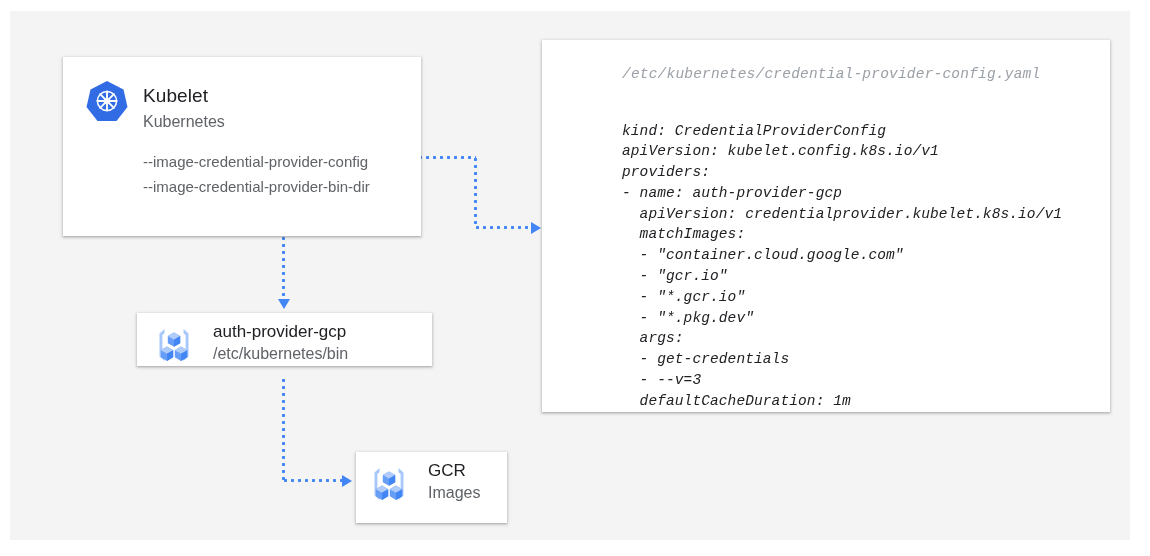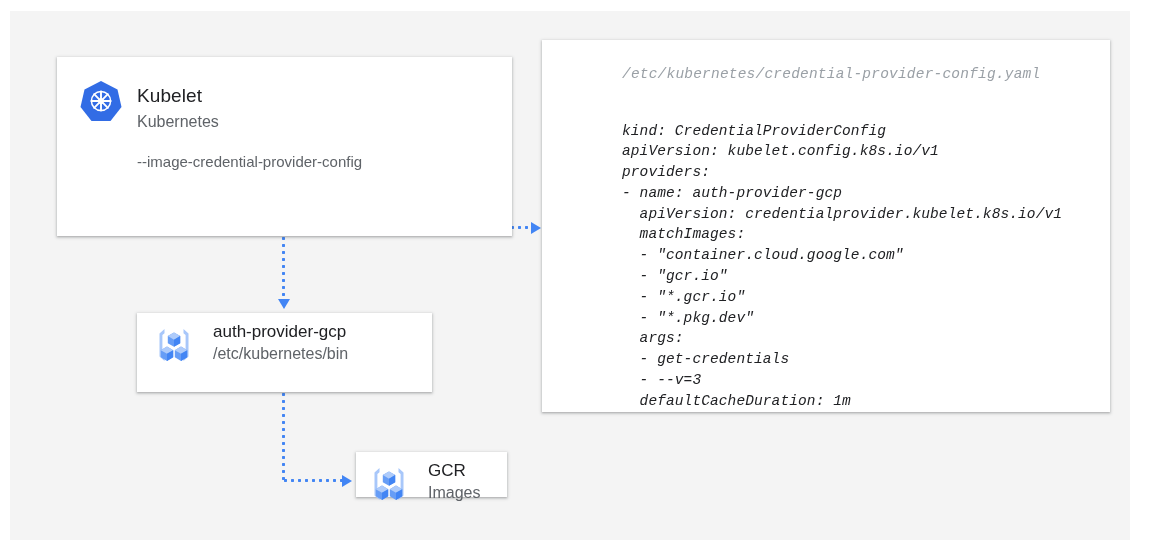--- a/index.html
+++ b/index.html
@@ -10,40 +10,40 @@
   }
   #canvas{
     position:absolute;left:10px;top:11px;width:1120px;height:529px;
     background:#f4f4f4;
   }
   .card{
     position:absolute;background:#ffffff;border-radius:0;
     box-shadow:0 1px 2px rgba(60,64,67,.30), 0 1px 3px 1px rgba(60,64,67,.15);
   }
   
-  #kubelet-card{left:47px;top:46px;width:424px;height:179px;padding-left:31px;}
+  #kubelet-card{left:53px;top:46px;width:358px;height:179px;}
   #kubelet-icon{position:absolute;left:22px;top:22px;width:44px;height:44px;}
   #kubelet-title{
     position:absolute;left:80px;top:28px;font-size:19px;color:#202124;
     letter-spacing:.1px;
   }
   #kubelet-sub{
     position:absolute;left:80px;top:56px;font-size:16px;color:#5f6368;
   }
   #kubelet-flags{position:absolute;left:80px;top:92px;}
   .flag{font-size:15px;color:#5f6368;line-height:25px;white-space:nowrap;}
 
   
-  #auth-card{left:127px;top:302px;width:295px;height:79px;}
+  #auth-card{left:127px;top:302px;width:295px;height:53px;}
   #auth-icon{position:absolute;left:14px;top:9px;width:46px;height:46px;}
   #auth-title{position:absolute;left:76px;top:9px;font-size:17px;color:#202124;}
   #auth-sub{position:absolute;left:76px;top:32px;font-size:16px;color:#5f6368;}
 
   
-  #gcr-card{left:346px;top:441px;width:151px;height:45px;}
+  #gcr-card{left:346px;top:441px;width:151px;height:71px;}
   #gcr-icon{position:absolute;left:10px;top:9px;width:46px;height:46px;}
   #gcr-title{position:absolute;left:72px;top:9px;font-size:17px;color:#202124;}
   #gcr-sub{position:absolute;left:72px;top:32px;font-size:16px;color:#5f6368;}
 
   
   #yaml-card{left:532px;top:29px;width:568px;height:372px;}
   #yaml-path{
     position:absolute;left:80px;top:26px;
     font-family:"Liberation Mono", monospace;font-style:italic;
     font-size:14.5px;color:#9aa0a6;letter-spacing:.2px;white-space:nowrap;
@@ -109,20 +109,21 @@
           <line x1="24.2" y1="24.2" x2="28.8" y2="28.8"></line>
           <line x1="28.8" y1="15.2" x2="24.2" y2="19.8"></line>
           <line x1="19.8" y1="24.2" x2="15.2" y2="28.8"></line>
         </g>
       </svg>
     </span>
     <div id="kubelet-title">Kubelet</div>
     <div id="kubelet-sub">Kubernetes</div>
     <div id="kubelet-flags">
       <div class="flag">--image-credential-provider-config</div>
+      <div class="flag">--image-credential-provider-bin-dir</div>
     </div>
   </div>
 
   <div class="card" id="auth-card">
     <span id="auth-icon">
       <svg viewBox="0 0 46 46" width="46" height="46">
         <g fill="#a8c7fa">
           <path d="M13.5 7 L8.5 11.5 L8.5 34.5 L13.5 39 L13.5 34.8 L11.4 33 L11.4 13 L13.5 11.2 Z"></path>
           <path d="M32.5 7 L37.5 11.5 L37.5 34.5 L32.5 39 L32.5 34.8 L34.6 33 L34.6 13 L32.5 11.2 Z"></path>
         </g>

